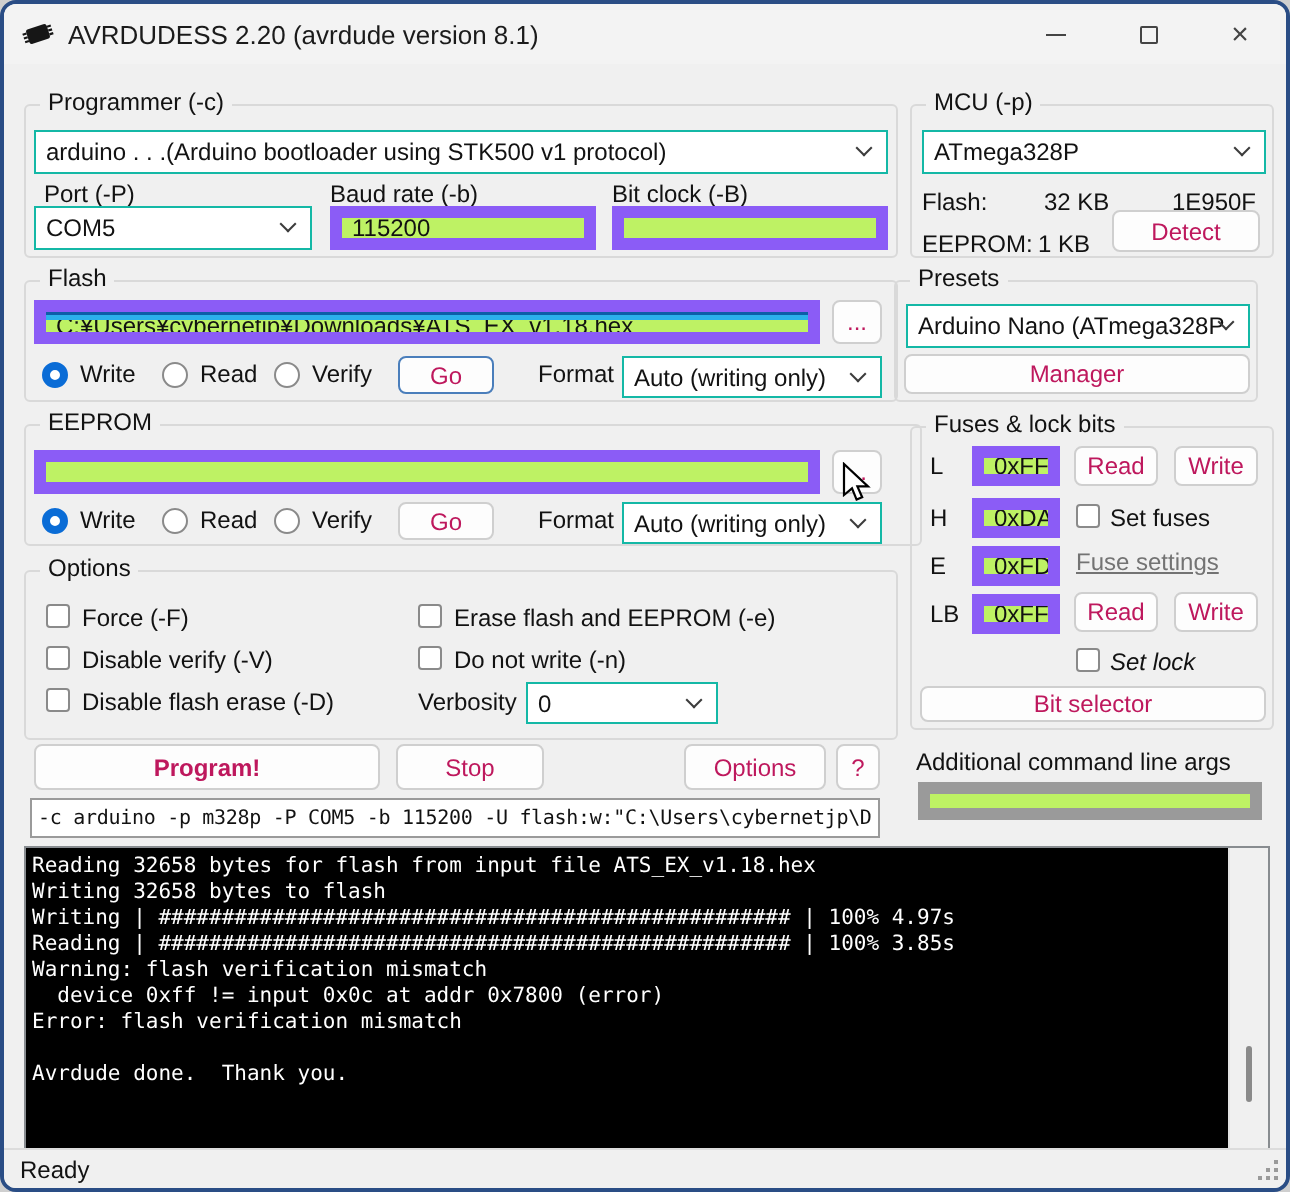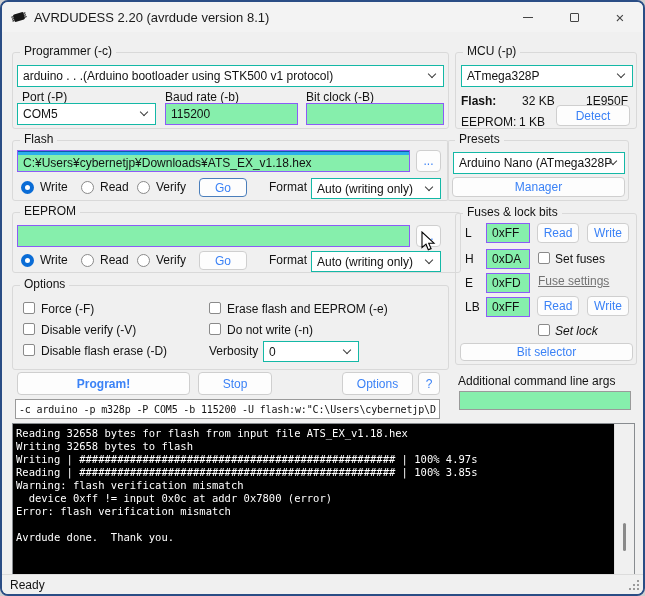--- a/index.html
+++ b/index.html
@@ -15,28 +15,28 @@
   .title-text{margin-left:7px;font-size:13px;color:#1b1b1b;white-space:nowrap;}
   .caption-btns{position:absolute;right:0;top:0;height:30px;display:flex;}
   .cap-btn{width:46px;height:30px;display:flex;align-items:center;justify-content:center;color:#444;}
   .glyph-min{width:10px;height:0;border-top:1px solid #444;display:block;}
   .glyph-max{width:9px;height:9px;border:1px solid #444;border-radius:1px;display:block;}
   .glyph-close{font-size:15px;line-height:1;color:#444;}
   
   .grp{position:absolute;border:1px solid #d9d9d9;border-radius:3px;}
   .glabel{position:absolute;top:-9px;left:7px;background:#f0f0f0;padding:0 4px;white-space:nowrap;}
   
-  .tb{position:absolute;background:#86efac;border:1px solid #8b5cf6;display:flex;align-items:center;
+  .tb{position:absolute;background:#bef264;border:6px solid #8b5cf6;display:flex;align-items:center;
       padding:0 5px;white-space:nowrap;overflow:hidden;}
   .combo{position:absolute;background:#fff;border:1px solid #14b8a6;display:flex;align-items:center;
       padding:0 20px 0 5px;white-space:nowrap;overflow:hidden;}
   .chev{position:absolute;right:8px;top:50%;width:6px;height:6px;margin-top:-5px;
       border-right:1.3px solid #3c3c3c;border-bottom:1.3px solid #3c3c3c;transform:rotate(45deg);}
   .btn{position:absolute;background:#fdfdfd;border:1px solid #cfcfcf;border-radius:4px;
-      display:flex;align-items:center;justify-content:center;color:#3b82f6;white-space:nowrap;}
+      display:flex;align-items:center;justify-content:center;color:#be185d;white-space:nowrap;}
   .btn.accent{border-color:#4a7ebb;}
   .lbl{position:absolute;white-space:nowrap;}
   .radio{position:absolute;display:flex;align-items:center;gap:6px;}
   .rdot{width:13px;height:13px;border-radius:50%;background:#fff;border:1px solid #8a8a8a;flex:0 0 auto;}
   .rdot.on{border:4px solid #0a6cd6;}
   .cb{position:absolute;width:12px;height:12px;background:#fff;border:1px solid #8a8a8a;border-radius:2px;}
   .link{position:absolute;color:#737373;text-decoration:underline;white-space:nowrap;cursor:pointer;}
   .prog{position:absolute;left:0;top:0;right:0;height:4px;
       background:linear-gradient(180deg,#0d5ea8 0%,#0d5ea8 34%,#2bb0ec 34%,#2bb0ec 100%);}
   
@@ -103,21 +103,21 @@
     <div class="tb" style="left:152px;top:50px;width:133px;height:22px;">115200</div>
     <div class="tb" style="left:293px;top:50px;width:138px;height:22px;"></div>
   </div>
 
   <div class="grp" style="left:453px;top:50px;width:182px;height:77px;">
     <span class="glabel">MCU (-p)</span>
     <div class="combo" style="left:5px;top:12px;width:172px;height:22px;">
       <span>ATmega328P</span>
       <span class="chev"></span>
     </div>
-    <span class="lbl" style="left:5px;top:41px;font-weight:bold;">Flash:</span>
+    <span class="lbl" style="left:5px;top:41px;">Flash:</span>
     <span class="lbl" style="left:66px;top:41px;">32 KB</span>
     <span class="lbl" style="right:8px;top:41px;">1E950F</span>
     <span class="lbl" style="left:5px;top:62px;">EEPROM:</span>
     <span class="lbl" style="left:63px;top:62px;">1 KB</span>
     <div class="btn" style="left:100px;top:52px;width:74px;height:21px;">Detect</div>
   </div>
 
   <div class="grp" style="left:10px;top:138px;width:437px;height:61px;">
     <span class="glabel">Flash</span>
     <div class="tb" style="left:4px;top:9px;width:393px;height:22px;">

